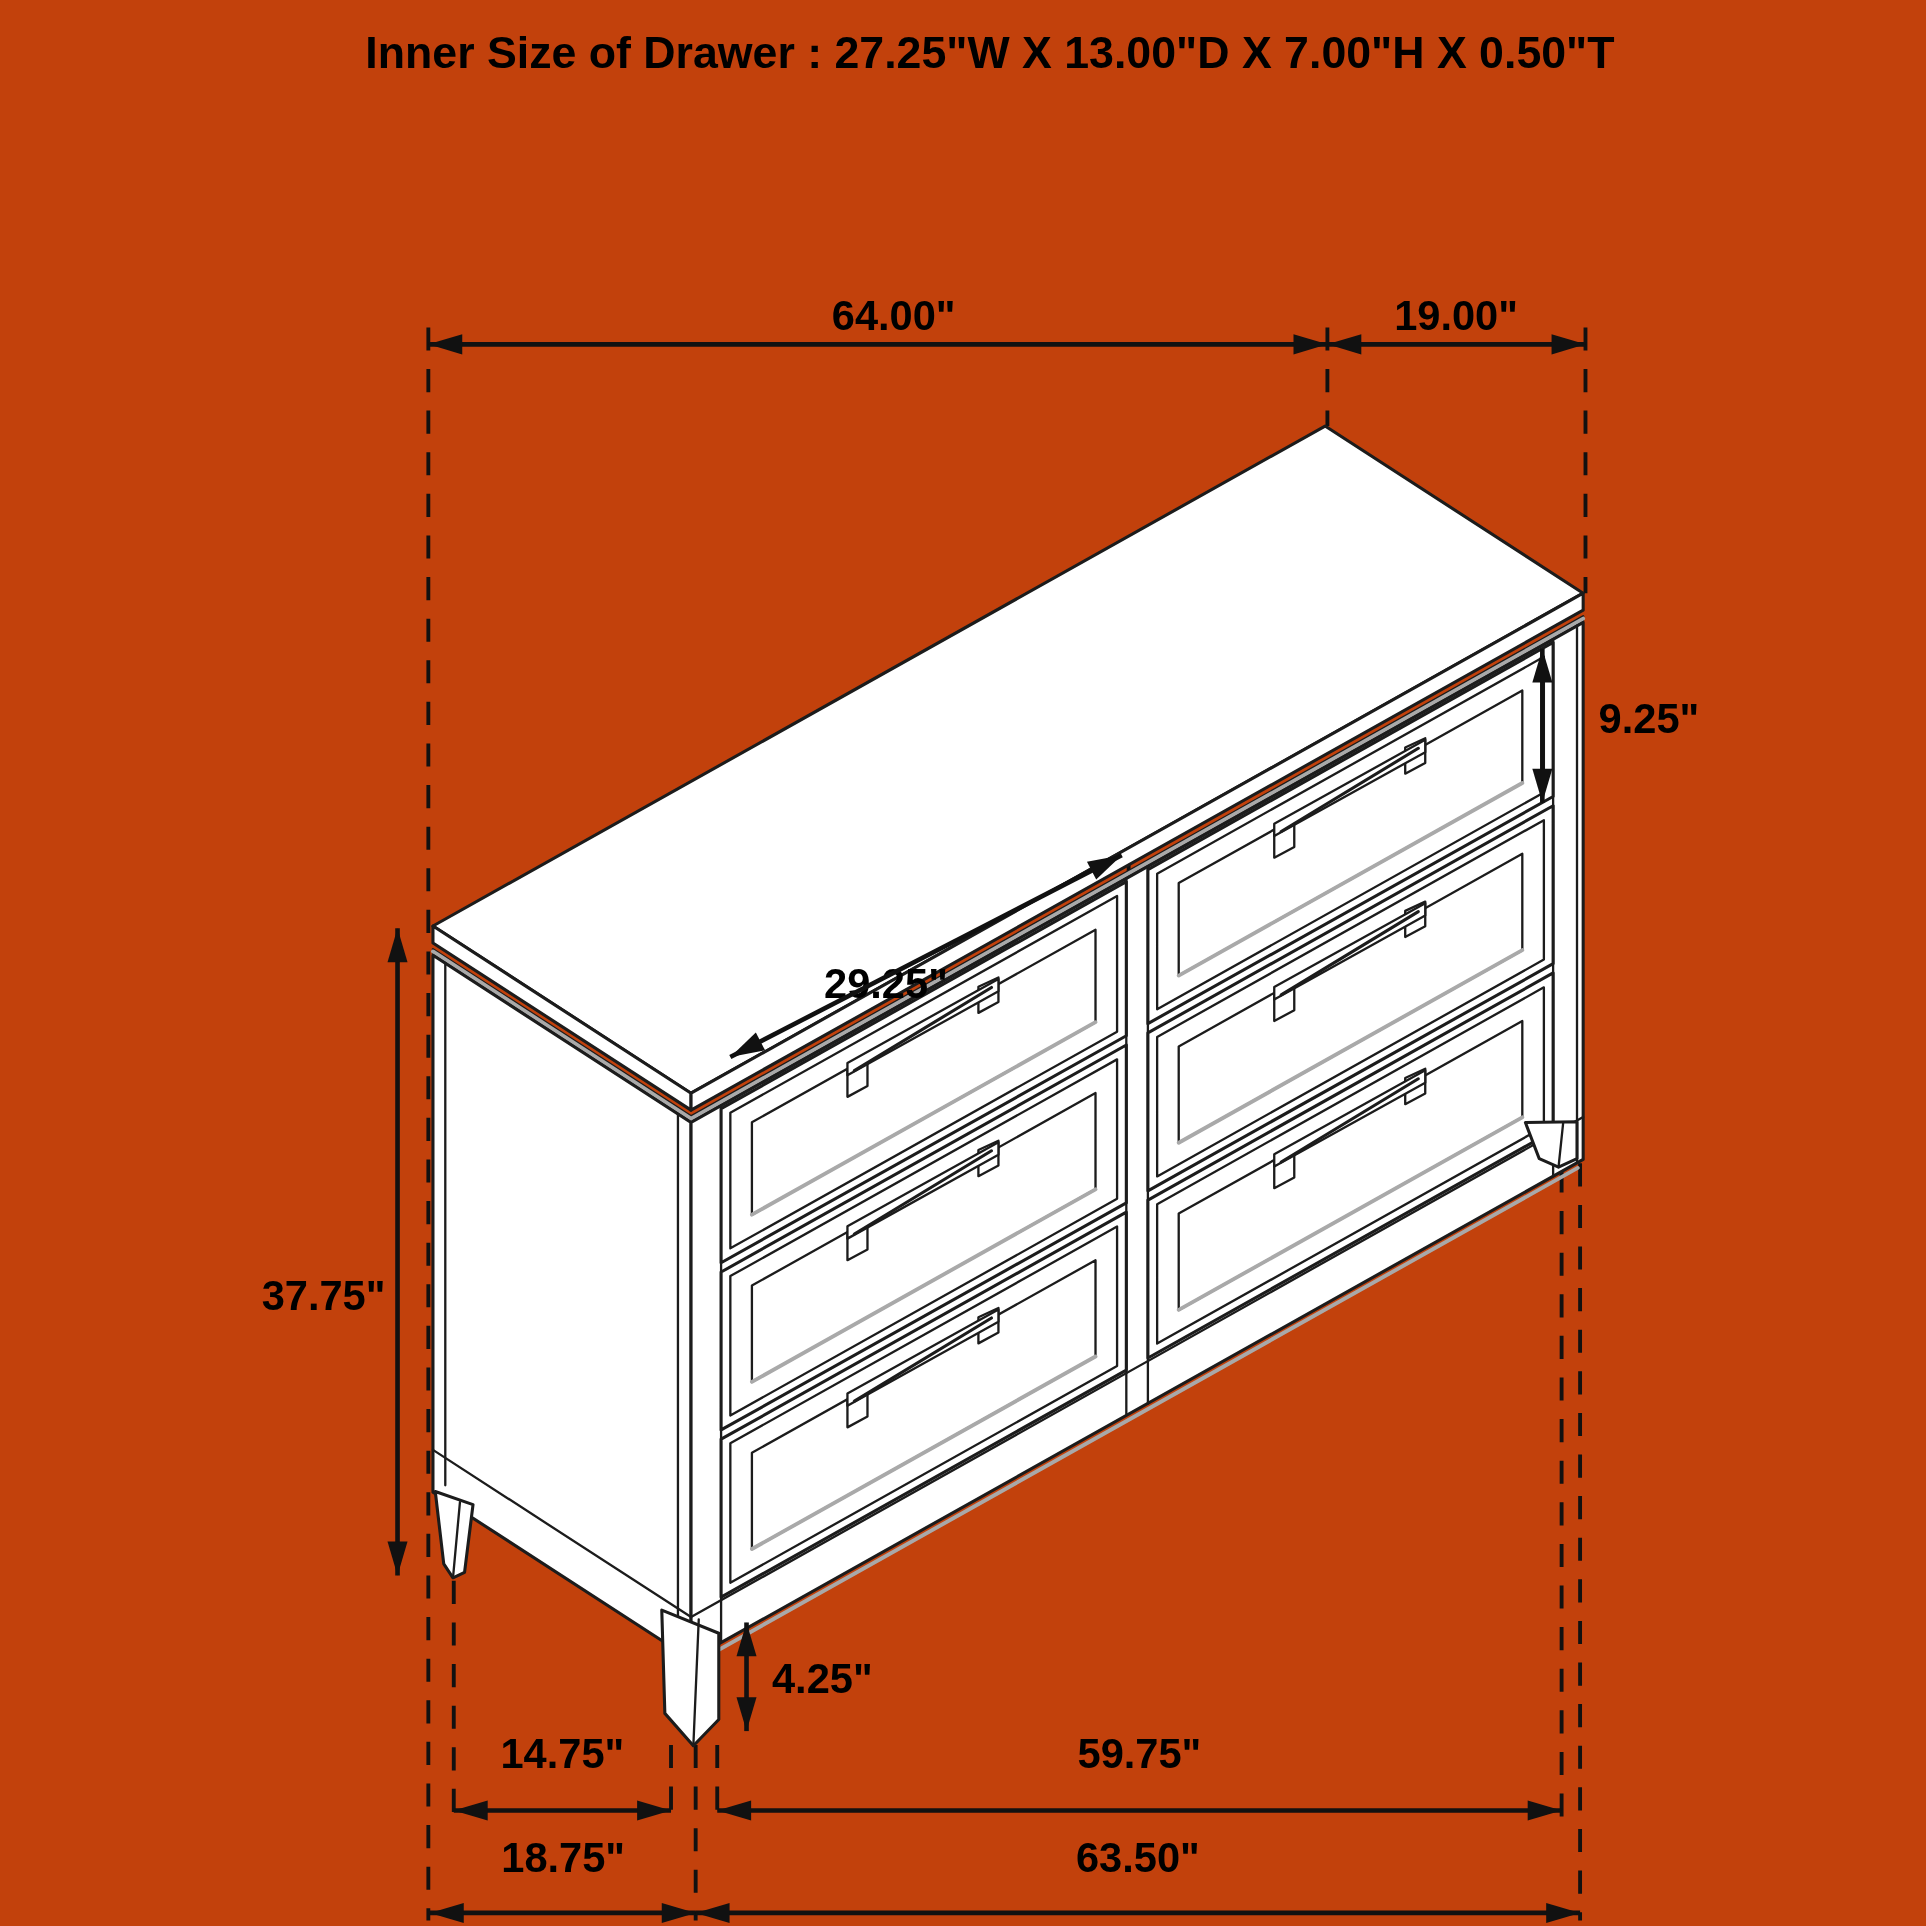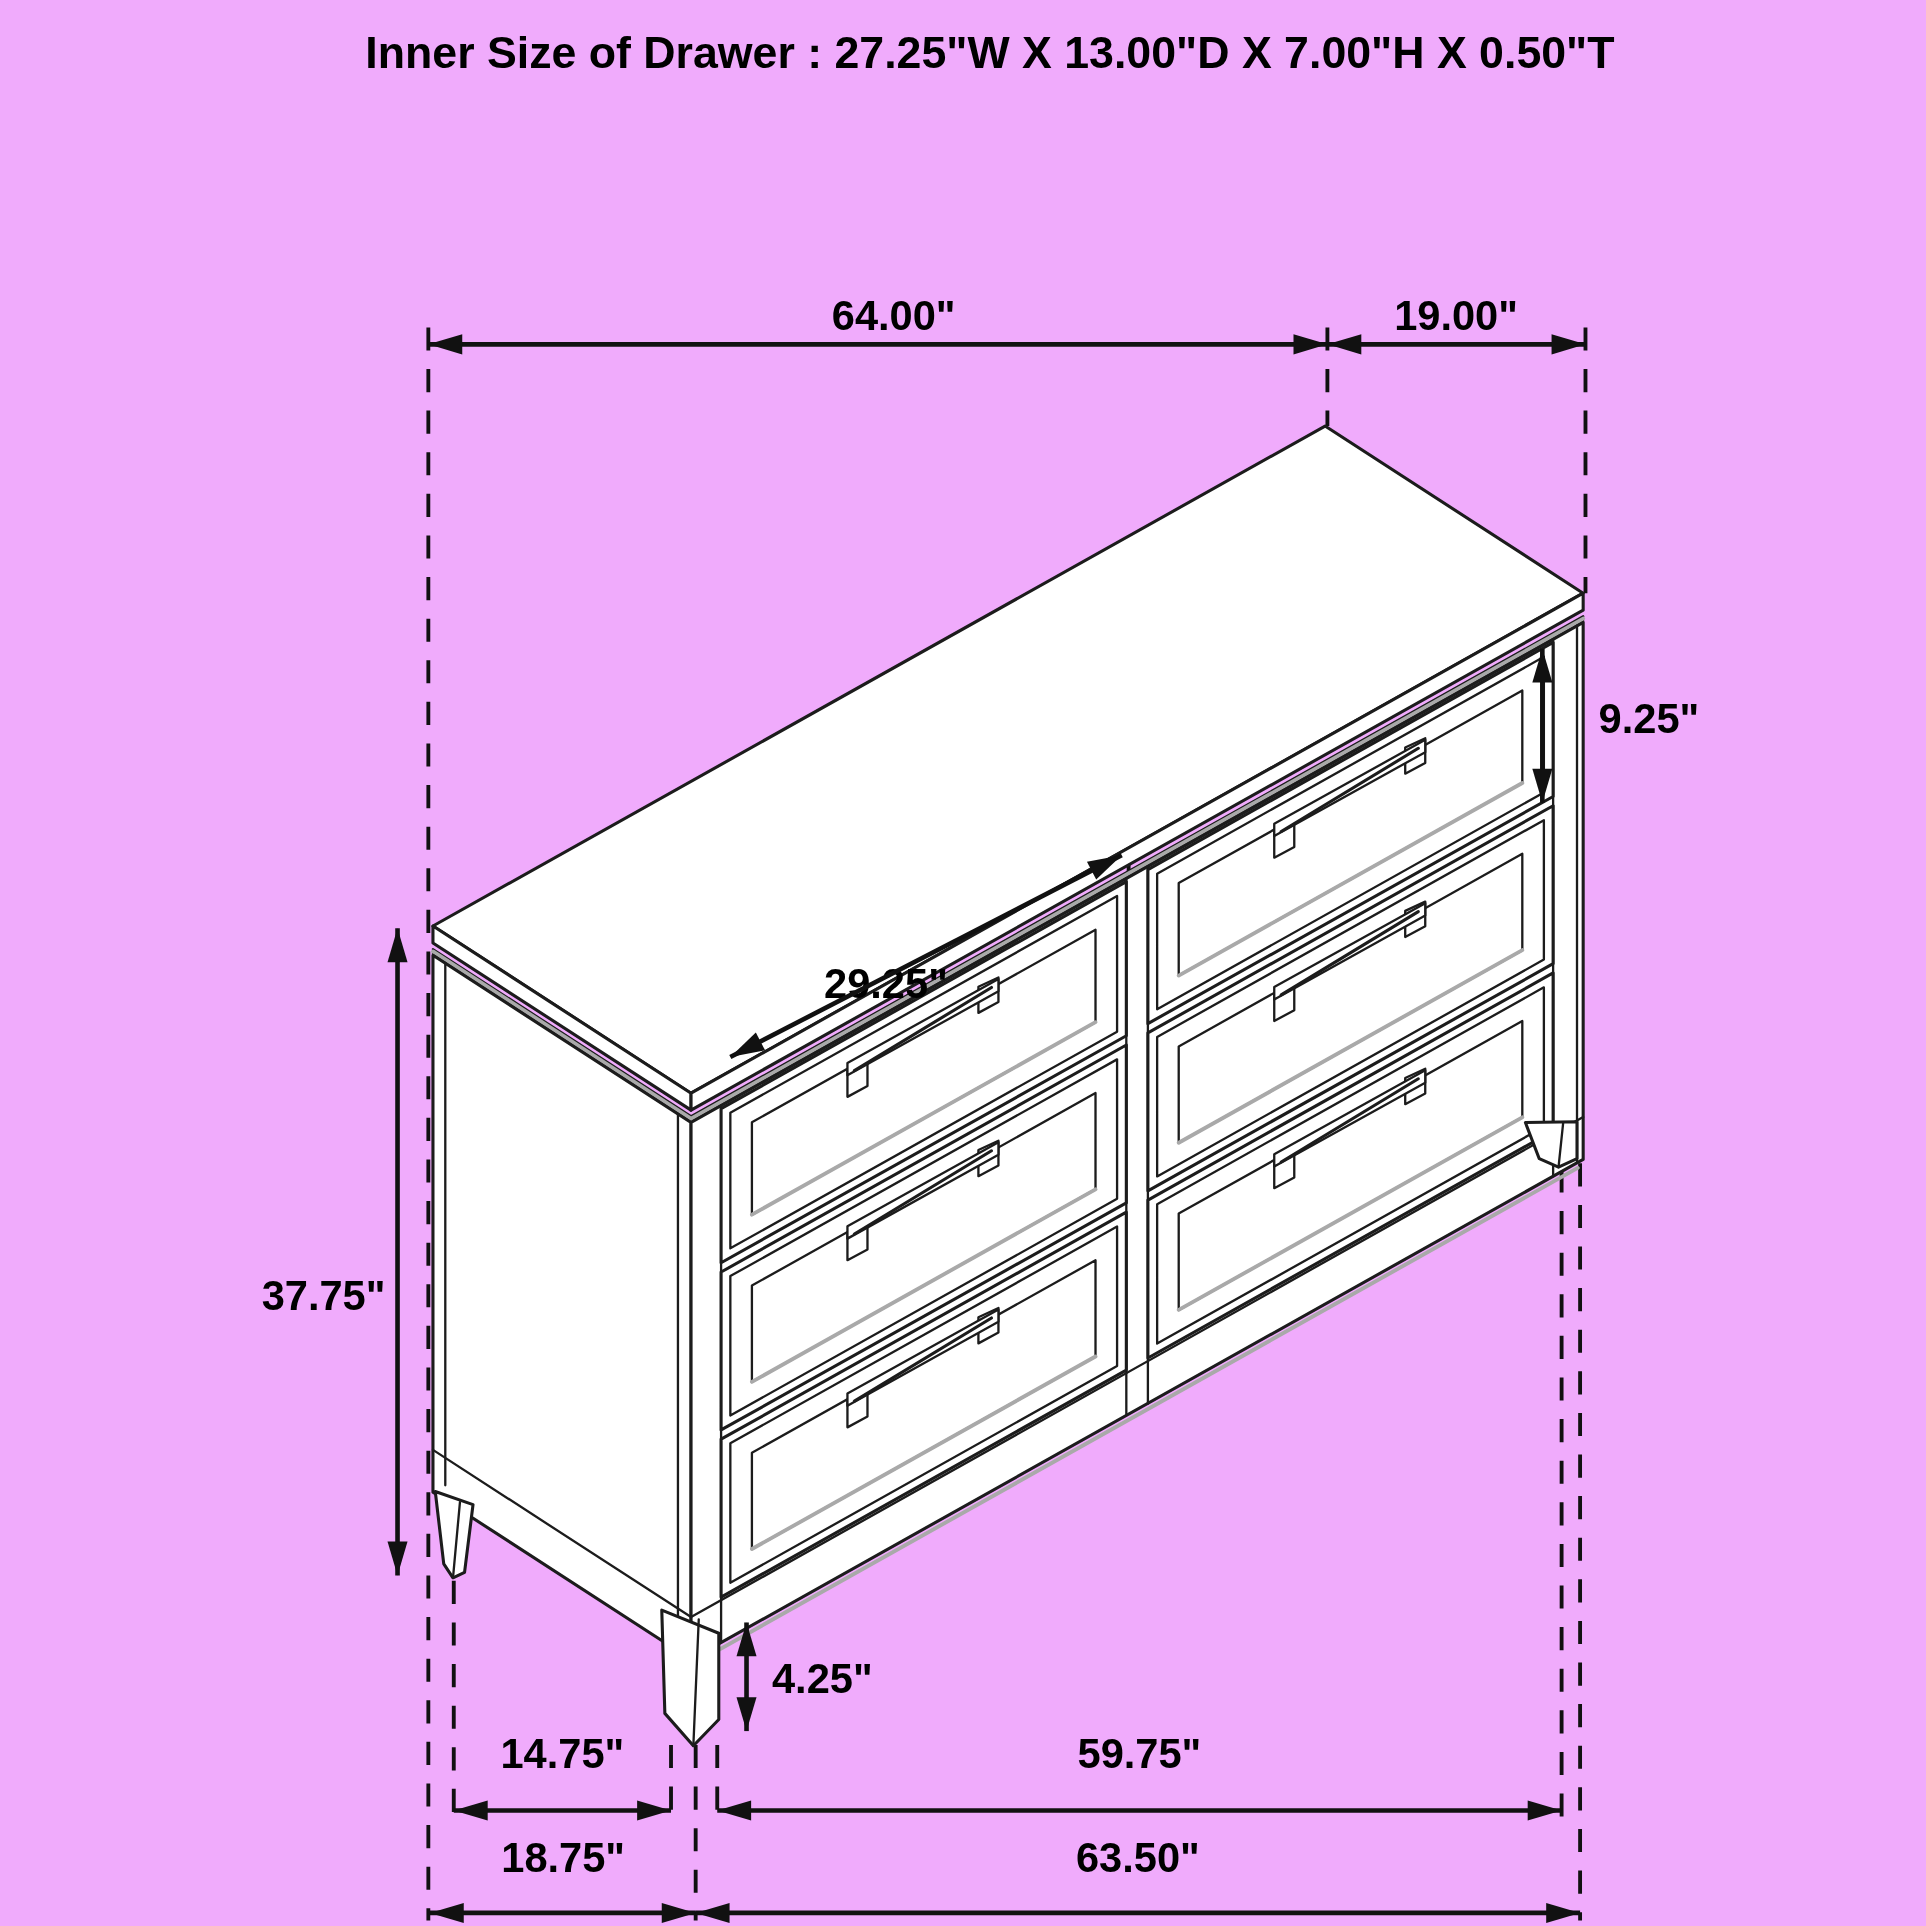--- a/index.html
+++ b/index.html
@@ -1,16 +1,16 @@
 <!DOCTYPE html>
 <html style="font-size:12.3px"><head>
 <meta charset="utf-8">
 <style>
   html,body{margin:0;padding:0;background:#fff;}
-  .stage{position:relative;width:1926px;height:1926px;background:#f0abfc;overflow:hidden;
+  .stage{position:relative;width:1926px;height:1926px;background:#c2410c;overflow:hidden;
          font-family:"Liberation Sans", sans-serif;}
   svg{position:absolute;left:0;top:0;}
   .ln{stroke:#1c1c1c;stroke-width:4;fill:none;stroke-linejoin:round;stroke-linecap:round;}
   .f{fill:#ffffff;}
   .t{stroke-width:3;}
   .sh{stroke:#a9a9a9;stroke-width:5;fill:none;stroke-linecap:round;}
   .dimln{stroke:#111;stroke-width:6;fill:none;}
   .dash{stroke:#111;stroke-width:5;fill:none;stroke-dasharray:30 24;}
   .dash2{stroke:#111;stroke-width:5;fill:none;stroke-dasharray:24 16;}
   .head{fill:#111;stroke:none;}

